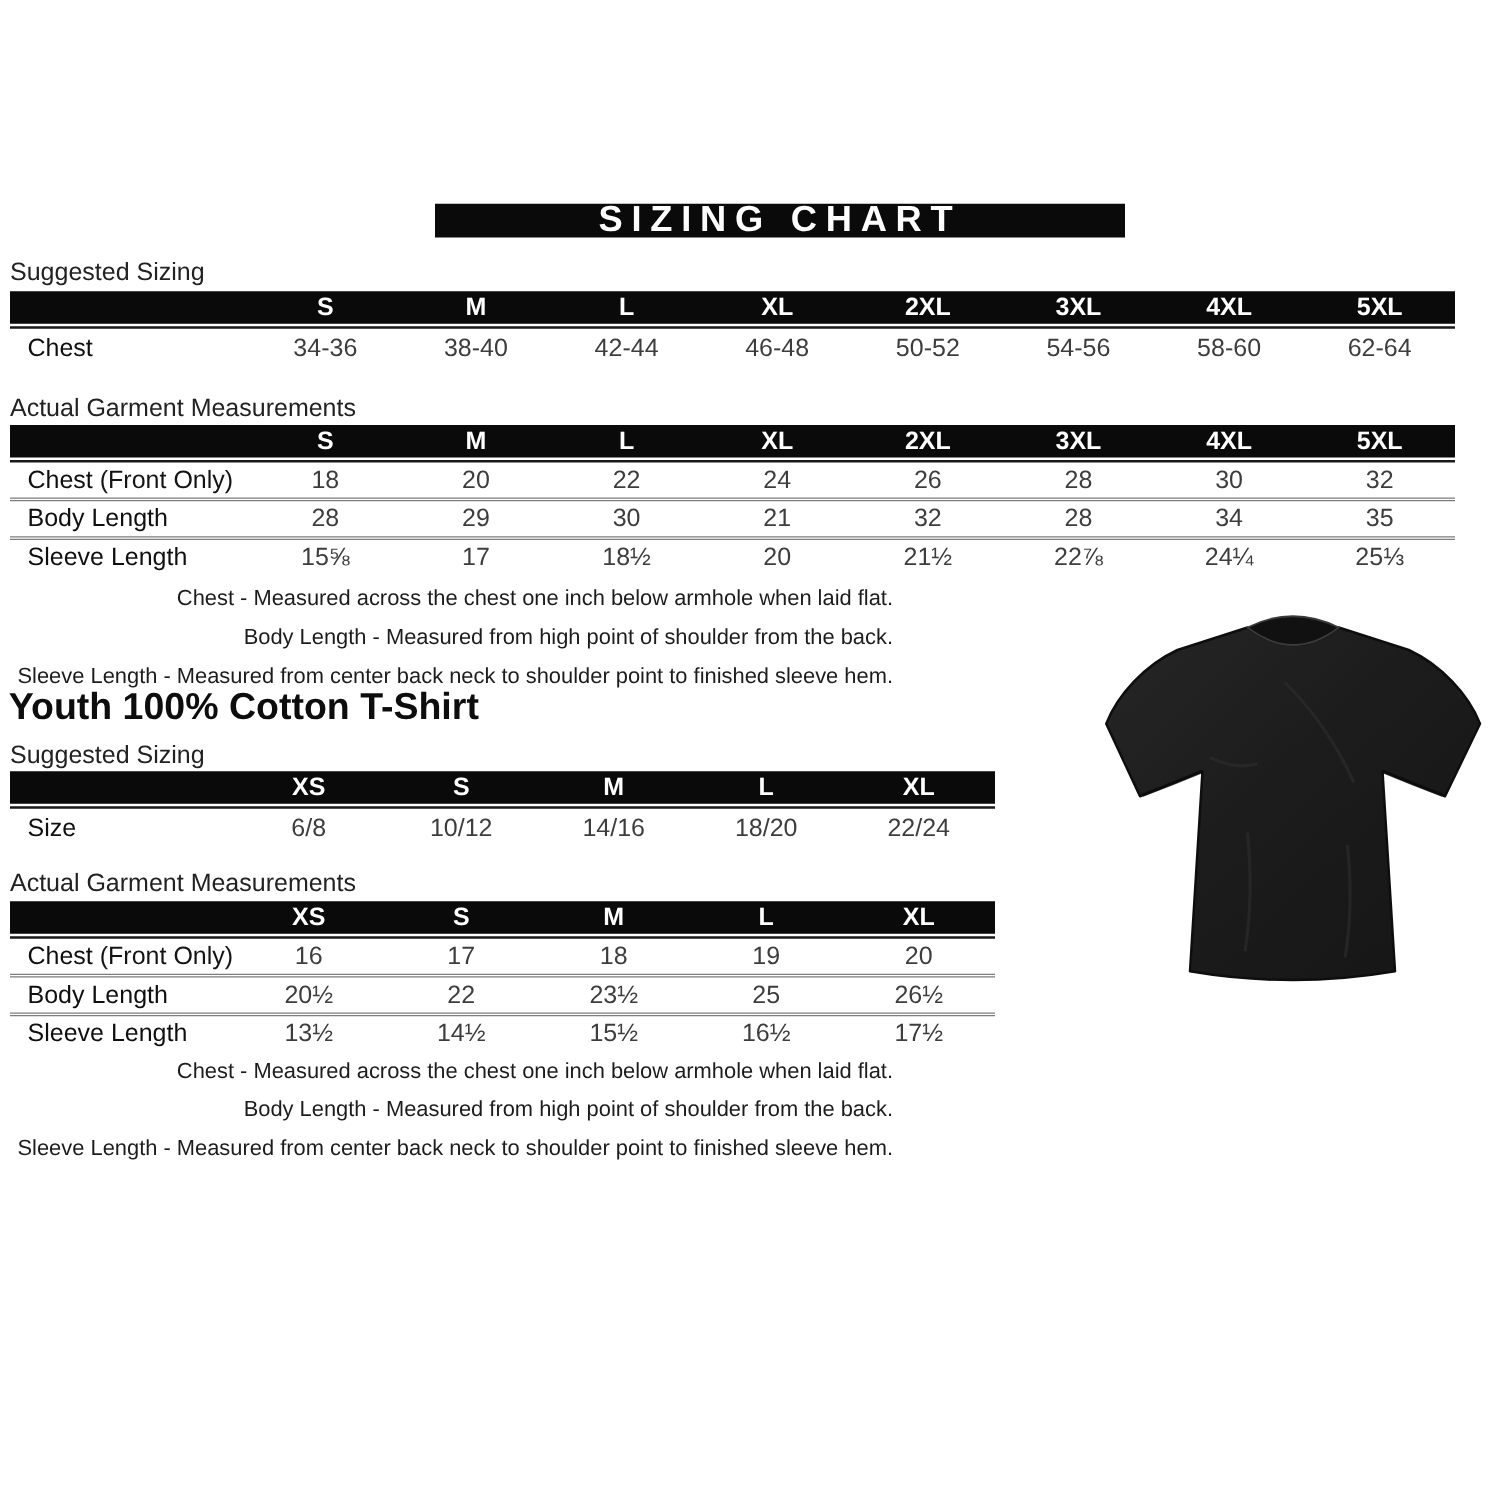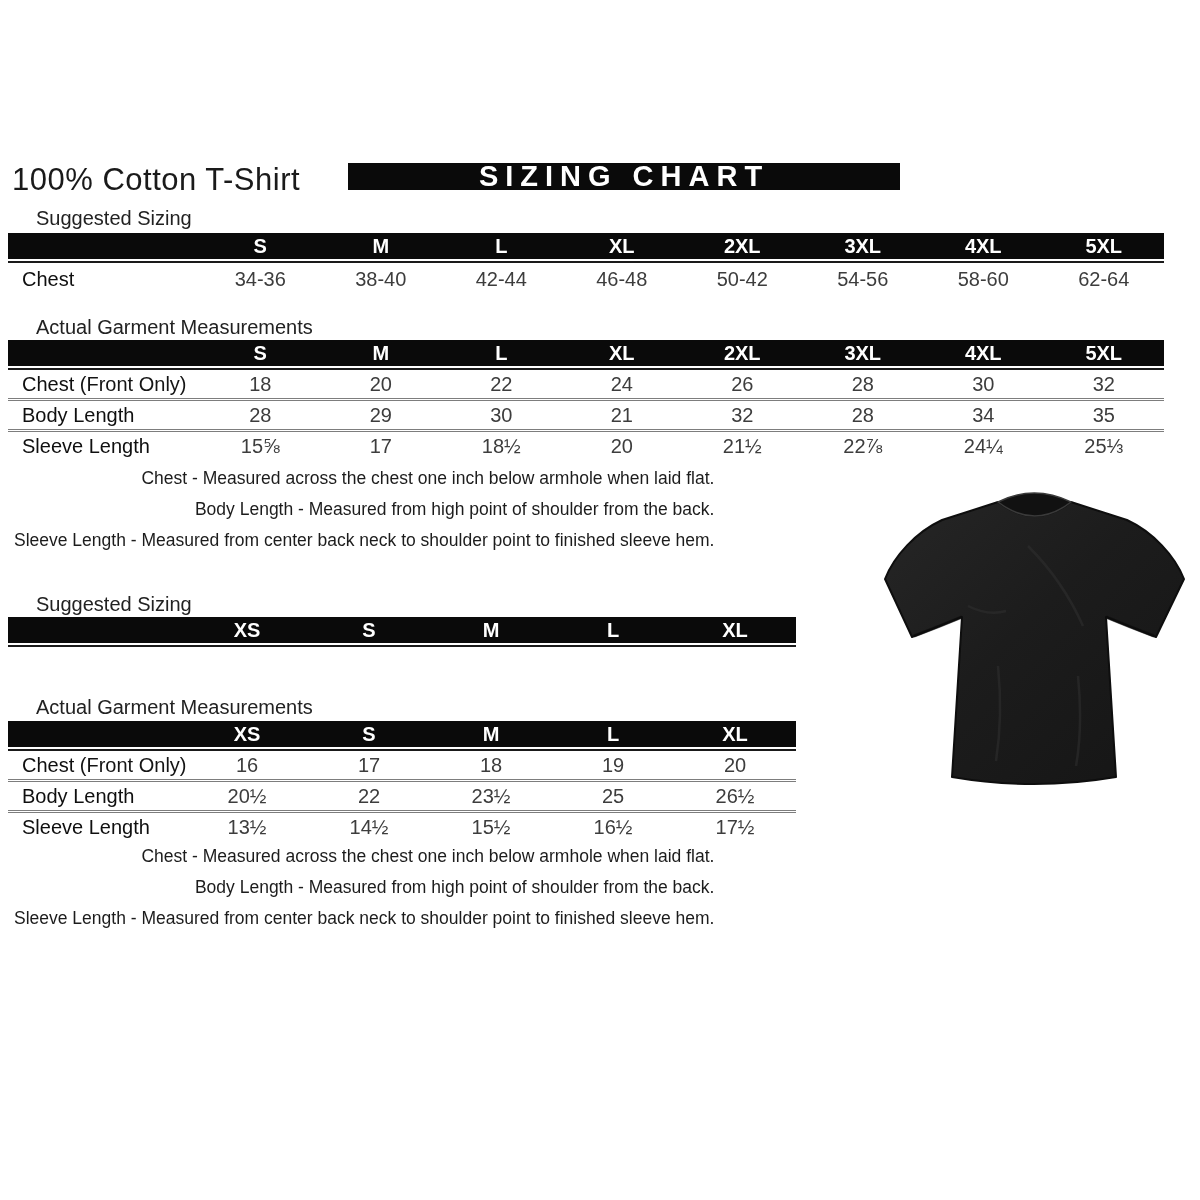--- a/index.html
+++ b/index.html
@@ -5,21 +5,21 @@
   html,body{margin:0;padding:0;background:#fff;}
   .canvas{
     position:relative;width:1200px;height:1200px;background:#ffffff;
     font-family:"Liberation Sans", sans-serif;color:#111;overflow:hidden;
   }
   .abs{position:absolute;}
   .main-title{left:12px;top:162px;font-size:31px;font-weight:400;color:#1a1a1a;letter-spacing:.5px;}
   .banner{left:348px;top:163px;width:552px;height:27px;background:#0a0a0a;
     display:flex;align-items:center;justify-content:center;}
   .banner span{color:#fff;font-weight:bold;font-size:29px;letter-spacing:7px;}
-  .section-label{left:8px;font-size:20px;color:#222;margin-left:28px;}
+  .section-label{left:8px;font-size:20px;color:#222;}
   .youth-title{left:7px;top:549px;font-size:30px;font-weight:bold;color:#0d0d0d;}
 
   
   .tbl{position:absolute;left:8px;font-size:20px;}
   .tbl-adult{width:1156px;}
   .tbl-youth{width:788px;}
   .t-head{display:flex;background:#0a0a0a;height:26px;align-items:center;}
   .t-sep{height:2px;background:#1a1a1a;margin-top:2px;}
   .t-row{display:flex;align-items:center;height:28px;color:#3d3d3d;}
   .tbl-suggested .t-row{height:32px;}
@@ -31,21 +31,20 @@
   .t-head .t-col{color:#ffffff;font-weight:bold;}
 
   .notes{left:14px;font-size:17.5px;color:#1c1c1c;line-height:31px;text-align:right;}
   .tshirt{left:878px;top:486px;}
 </style>
 </head>
 <body>
 
 <div class="canvas">
 
-  <div class="abs main-title">100% Cotton T-Shirt</div>
 
   <div class="abs banner">
     <span>SIZING CHART</span>
   </div>
 
   <div class="abs section-label" style="top:207px">Suggested Sizing</div>
 
   <div class="tbl tbl-adult tbl-suggested" style="top:233px">
       <div class="t-head">
         <div class="t-label"></div>
@@ -58,21 +57,21 @@
         <div class="t-col">4XL</div>
         <div class="t-col">5XL</div>
       </div>
       <div class="t-sep"></div>
       <div class="t-row">
         <div class="t-label"><b>Chest</b></div>
         <div class="t-col t-val">34-36</div>
         <div class="t-col t-val">38-40</div>
         <div class="t-col t-val">42-44</div>
         <div class="t-col t-val">46-48</div>
-        <div class="t-col t-val">50-42</div>
+        <div class="t-col t-val">50-52</div>
         <div class="t-col t-val">54-56</div>
         <div class="t-col t-val">58-60</div>
         <div class="t-col t-val">62-64</div>
       </div>
     </div>
 
   <div class="abs section-label" style="top:316px">Actual Garment Measurements</div>
 
   <div class="tbl tbl-adult tbl-measure" style="top:340px">
       <div class="t-head">
@@ -121,33 +120,42 @@
         <div class="t-col t-val">25⅓</div>
       </div>
     </div>
 
   <div class="abs notes" style="top:463px">
     <div>Chest - Measured across the chest one inch below armhole when laid flat.</div>
     <div>Body Length - Measured from high point of shoulder from the back.</div>
     <div>Sleeve Length - Measured from center back neck to shoulder point to finished sleeve hem.</div>
   </div>
 
+  <div class="abs youth-title">Youth 100% Cotton T-Shirt</div>
 
   <div class="abs section-label" style="top:593px">Suggested Sizing</div>
 
   <div class="tbl tbl-youth tbl-suggested" style="top:617px">
       <div class="t-head">
         <div class="t-label"></div>
         <div class="t-col">XS</div>
         <div class="t-col">S</div>
         <div class="t-col">M</div>
         <div class="t-col">L</div>
         <div class="t-col">XL</div>
       </div>
       <div class="t-sep"></div>
+      <div class="t-row">
+        <div class="t-label"><b>Size</b></div>
+        <div class="t-col t-val">6/8</div>
+        <div class="t-col t-val">10/12</div>
+        <div class="t-col t-val">14/16</div>
+        <div class="t-col t-val">18/20</div>
+        <div class="t-col t-val">22/24</div>
+      </div>
     </div>
 
   <div class="abs section-label" style="top:696px">Actual Garment Measurements</div>
 
   <div class="tbl tbl-youth tbl-measure" style="top:721px">
       <div class="t-head">
         <div class="t-label"></div>
         <div class="t-col">XS</div>
         <div class="t-col">S</div>
         <div class="t-col">M</div>

